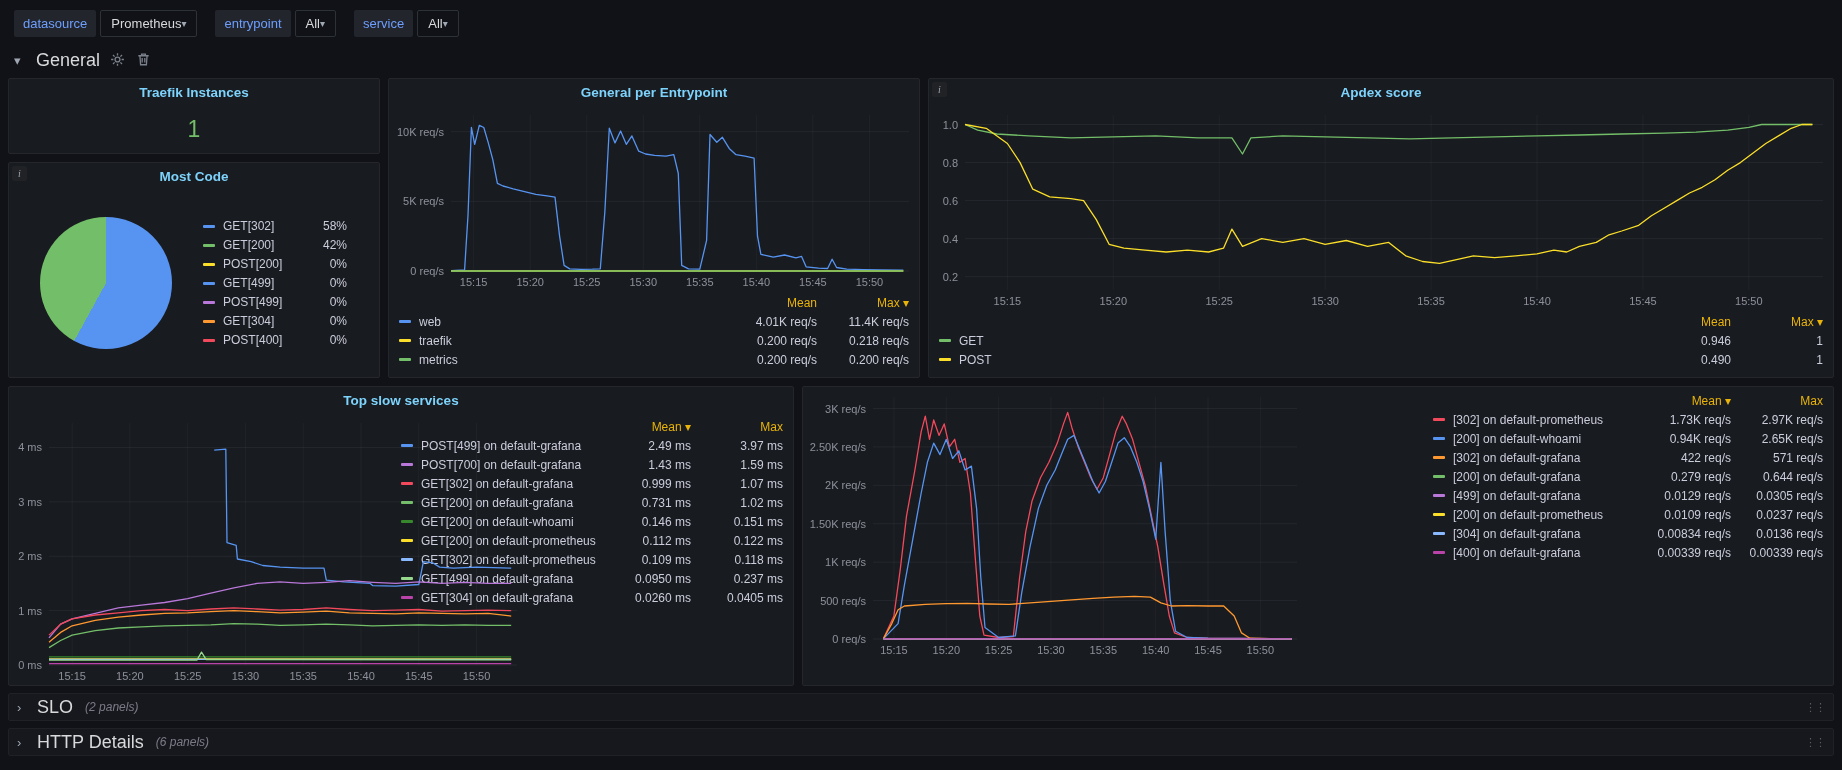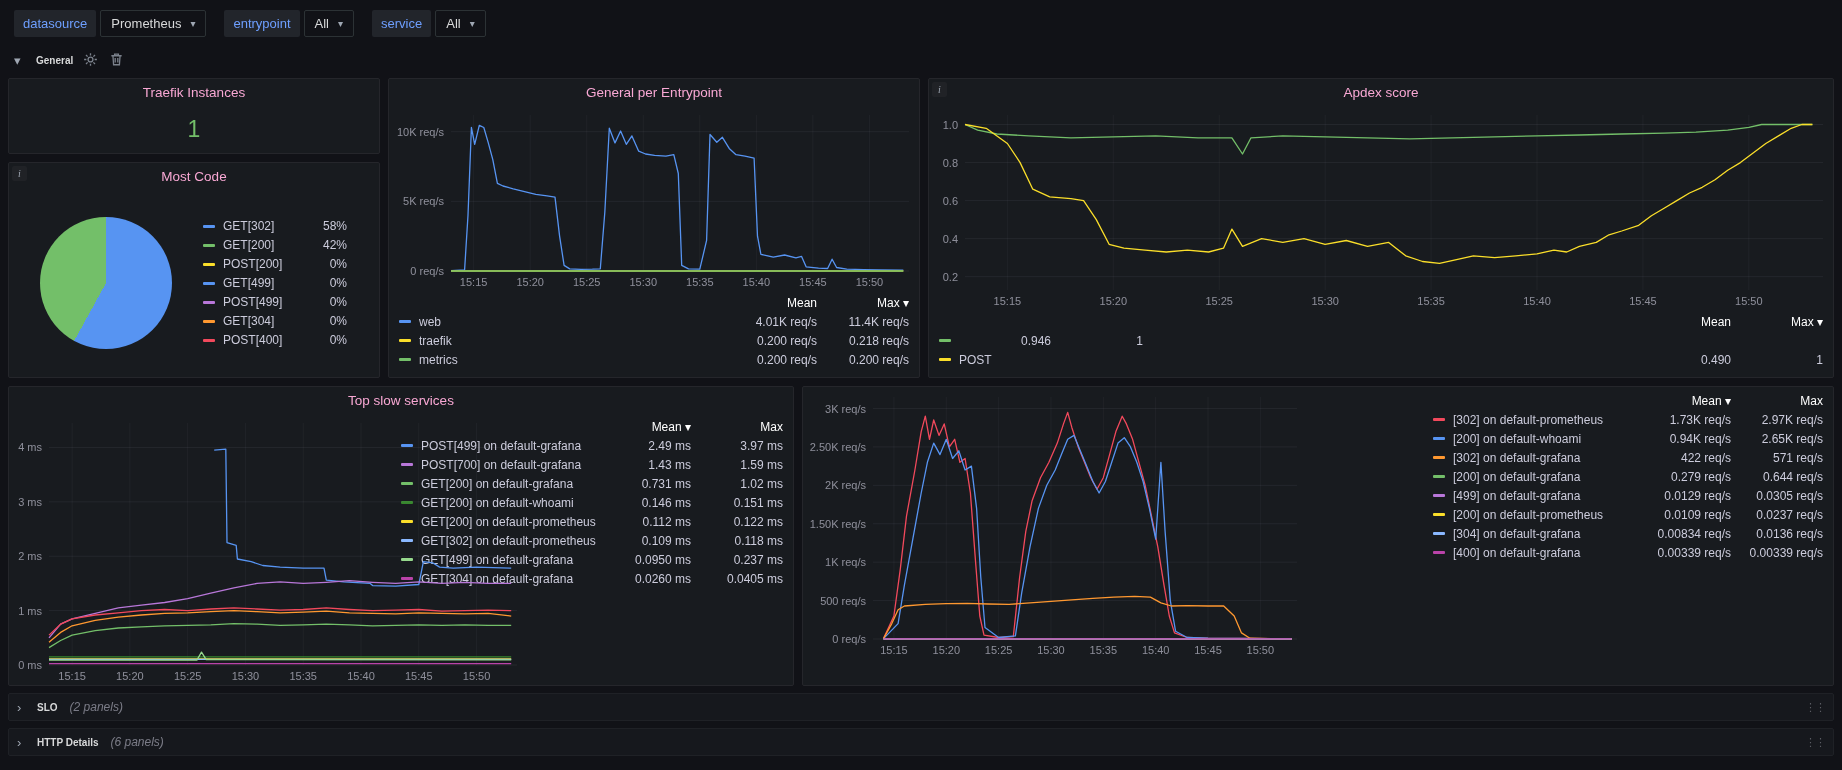--- a/index.html
+++ b/index.html
@@ -1,57 +1,57 @@
 <!DOCTYPE html>
 <html><head>
 <meta charset="utf-8">
 <style>
 *{box-sizing:border-box;margin:0;padding:0}
 html,body{width:1842px;height:770px}
 body{background:#111217;color:#ccccdc;font-family:"Liberation Sans","DejaVu Sans",sans-serif;font-size:13px;overflow:hidden}
 .topbar{display:flex;align-items:center;gap:18px;padding:9px 14px;height:46px}
 .vargroup{display:flex;align-items:center;gap:4px}
 .varlabel{background:#22252b;color:#6e9fff;padding:6px 9px;border-radius:2px;font-size:13px}
-.varvalue{background:#111217;border:1px solid #2c3235;color:#d8d9da;padding:5px 10px;border-radius:2px;display:flex;align-items:center;gap:9px;cursor:pointer}
+.varvalue{background:#111217;border:1px solid #2c3235;color:#d8d9da;padding:5px 10px;border-radius:2px;display:flex;align-items:center;cursor:pointer}
 .caret{font-size:10px;color:#9fa7b3}
 .dash{padding:0 8px}
 .rowhead{display:flex;align-items:center;gap:10px;height:28px;padding:0 6px;margin-bottom:4px}
-.rowtitle{font-weight:bold;color:#d8d9da;font-size:10px}
+.rowtitle{font-weight:normal;color:#d8d9da;font-size:18px}
 .chev{color:#9fa7b3;font-size:13px;width:12px;display:inline-block}
 .rowicon{width:16px;height:16px;opacity:.75;cursor:pointer}
 .rowicon svg{width:15px;height:15px;stroke:#9fa7b3;fill:none;stroke-width:1.4}
 .prow{display:flex;gap:8px}
 .prow1{height:300px}
 .prow2{height:300px;margin-top:8px}
 .colleft{width:372px;display:flex;flex-direction:column;gap:8px}
 .panel{background:#181b1f;border:1px solid #25262b;border-radius:2px;position:relative;display:flex;flex-direction:column;min-width:0}
 .p-instances{height:76px}
 .p-httpcode{flex:1}
 .p-requests{width:532px}
 .p-apdex{flex:1}
 .p-slow{width:786px}
 .p-most{flex:1}
-.ptitle{height:26px;flex:none;display:flex;align-items:center;justify-content:center;font-size:13.5px;font-weight:400;color:#f9a8d4}
+.ptitle{height:26px;flex:none;display:flex;align-items:center;justify-content:center;font-size:13.5px;font-weight:700;color:#7dd3fc}
 .ptitle span{cursor:pointer}
 .infocorner{position:absolute;left:3px;top:3px;width:15px;height:15px;color:#9fa7b3;background:#202226;font-size:10px;font-style:italic;font-family:"Liberation Serif","DejaVu Serif",serif;display:flex;align-items:center;justify-content:center;border-radius:2px;cursor:pointer}
 .bigstat{flex:1;display:flex;align-items:center;justify-content:center;font-size:23px}
 .pcontent{flex:1;display:flex;min-height:0}
 .chartbox{flex:1;position:relative;min-height:0}
 .chartbox svg{position:absolute;left:0;top:0}
 svg text.axis{fill:rgba(204,204,220,0.65);font-size:11px;font-family:"Liberation Sans","DejaVu Sans",sans-serif}
 .legend{font-size:12px;color:#ccccdc}
 .tlegend{flex:none;padding:2px 10px 8px}
 .blegend{flex:none;padding:2px 10px 8px}
 .slegend{width:392px;flex:none;padding:4px 10px 0 0;overflow:hidden}
 .mlegend{width:400px;flex:none;padding:4px 10px 0 0;overflow:hidden}
 .lrow{display:flex;align-items:center;height:19px}
 .lmark{width:12px;height:3px;border-radius:1px;margin-right:8px;flex:none}
 .lname{flex:1;white-space:nowrap;overflow:hidden;cursor:pointer}
 .lval{width:92px;text-align:right;flex:none;white-space:nowrap}
-.lhead .lval{color:#ffffff;font-weight:500;cursor:pointer}
+.lhead .lval{color:#eab308;font-weight:500;cursor:pointer}
 .piewrap{flex:1;display:flex;align-items:center;justify-content:center}
 .pie{width:132px;height:132px;border-radius:50%}
 .pielegend{width:176px;display:flex;flex-direction:column;justify-content:center;padding-right:14px}
 .pielegend .lname{flex:0 0 84px}
 .pielegend .lval{width:40px}
 .collapsedrow{display:flex;align-items:center;gap:8px;height:28px;margin-top:7px;padding:0 8px;background:#16181d;border:1px solid #1f2126;border-radius:2px;cursor:pointer}
 .rowcount{color:rgba(204,204,220,0.55);font-style:italic;font-size:12px;margin-left:4px}
 .draghandle{margin-left:auto;color:#5a5c63;font-size:11px;letter-spacing:-1px;cursor:grab}
 </style>
 </head>
@@ -259,20 +259,21 @@
           </div>
         <div class="legend blegend">
             <div class="lrow lhead">
               <span class="lmark"></span>
               <span class="lname"></span>
               <span class="lval lsort">Mean</span>
               <span class="lval lsort">Max ▾</span>
             </div>
             <div class="lrow">
               <span class="lmark" style="background:#73BF69"></span>
+              <span class="lname">GET</span>
               <span class="lval">0.946</span>
               <span class="lval">1</span>
             </div>
             <div class="lrow">
               <span class="lmark" style="background:#FADE2A"></span>
               <span class="lname">POST</span>
               <span class="lval">0.490</span>
               <span class="lval">1</span>
             </div>
           </div>
@@ -336,20 +337,26 @@
                 <span class="lmark" style="background:#5794F2"></span>
                 <span class="lname">POST[499] on default-grafana</span>
                 <span class="lval">2.49 ms</span>
                 <span class="lval">3.97 ms</span>
               </div>
               <div class="lrow">
                 <span class="lmark" style="background:#B877D9"></span>
                 <span class="lname">POST[700] on default-grafana</span>
                 <span class="lval">1.43 ms</span>
                 <span class="lval">1.59 ms</span>
+              </div>
+              <div class="lrow">
+                <span class="lmark" style="background:#F2495C"></span>
+                <span class="lname">GET[302] on default-grafana</span>
+                <span class="lval">0.999 ms</span>
+                <span class="lval">1.07 ms</span>
               </div>
               <div class="lrow">
                 <span class="lmark" style="background:#73BF69"></span>
                 <span class="lname">GET[200] on default-grafana</span>
                 <span class="lval">0.731 ms</span>
                 <span class="lval">1.02 ms</span>
               </div>
               <div class="lrow">
                 <span class="lmark" style="background:#37872D"></span>
                 <span class="lname">GET[200] on default-whoami</span>

